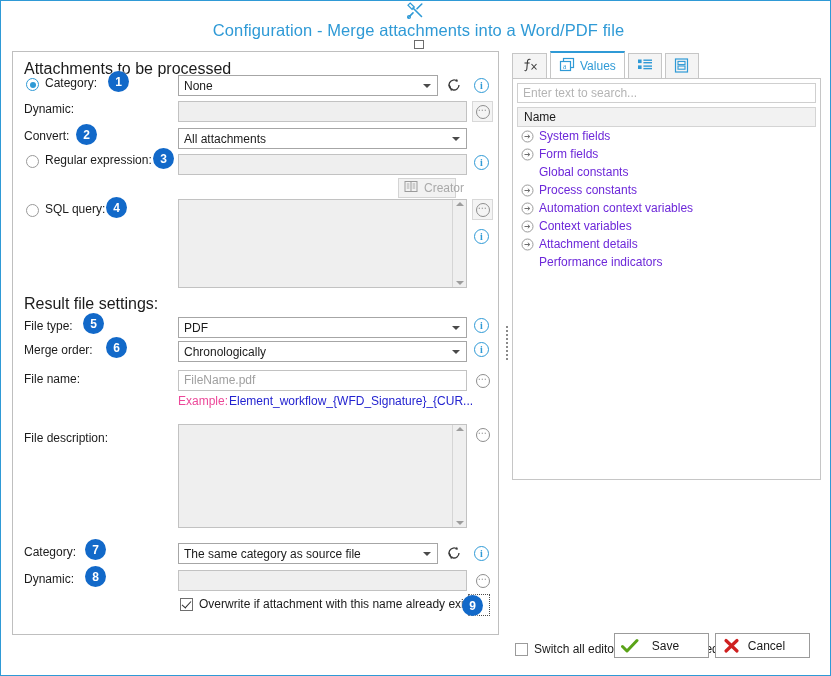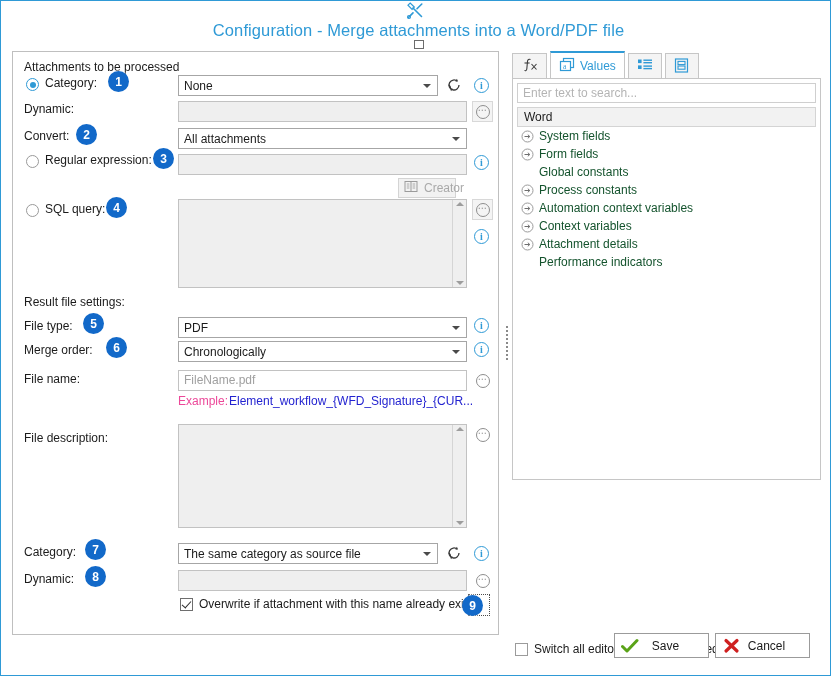--- a/index.html
+++ b/index.html
@@ -81,21 +81,21 @@
     background-image: repeating-linear-gradient(to bottom, #8a8a8a 0 2px, transparent 2px 4px);
   }
   .right-panel {
     position: absolute;
     left: 511px; top: 10px;
     width: 309px; height: 545px;
   }
   
   .grp-label {
     position: absolute;
-    font-size: 12px;
+    font-size: 16px;
     color: #1b1b1b;
     white-space: nowrap;
   }
   .row-label {
     position: absolute;
     font-size: 12px;
     color: #1b1b1b;
     white-space: nowrap;
   }
   .radio {
@@ -331,21 +331,21 @@
     padding-left: 6px;
     font-size: 12px;
     color: #1b1b1b;
   }
   .tree-item {
     height: 18px;
     display: flex;
     align-items: center;
     padding-left: 4px;
     font-size: 12px;
-    color: #14532d;
+    color: #6d28d9;
   }
   .tree-arrow {
     width: 13px; height: 13px;
     margin-right: 5px;
     flex: 0 0 auto;
     display: flex; align-items: center; justify-content: center;
   }
   .tree-arrow.empty { visibility: hidden; }
   
   .adv-chk {
@@ -604,21 +604,21 @@
               <rect x="4" y="3.4" width="7" height="3.2" fill="none" stroke="#2f9ad6" stroke-width="1.1"></rect>
               <rect x="4" y="8" width="7" height="3.2" fill="none" stroke="#2f9ad6" stroke-width="1.1"></rect>
             </svg>
           </span>
         </div>
 
       </div>
 
       <div class="tree-box">
         <div class="search-input">Enter text to search...</div>
-        <div class="col-header">Word</div>
+        <div class="col-header">Name</div>
 
         <div class="tree-item">
           <span class="tree-arrow">
             <svg width="13" height="13" viewBox="0 0 13 13">
                 <circle cx="6.5" cy="6.5" r="5.5" fill="none" stroke="#9b9b9b" stroke-width="1"></circle>
                 <path d="M3.5 6.5 H8.6 M6.8 4.7 L8.8 6.5 L6.8 8.3" fill="none" stroke="#6f6f6f" stroke-width="1"></path>
               </svg>
           </span>
           <span>System fields</span>
         </div>

